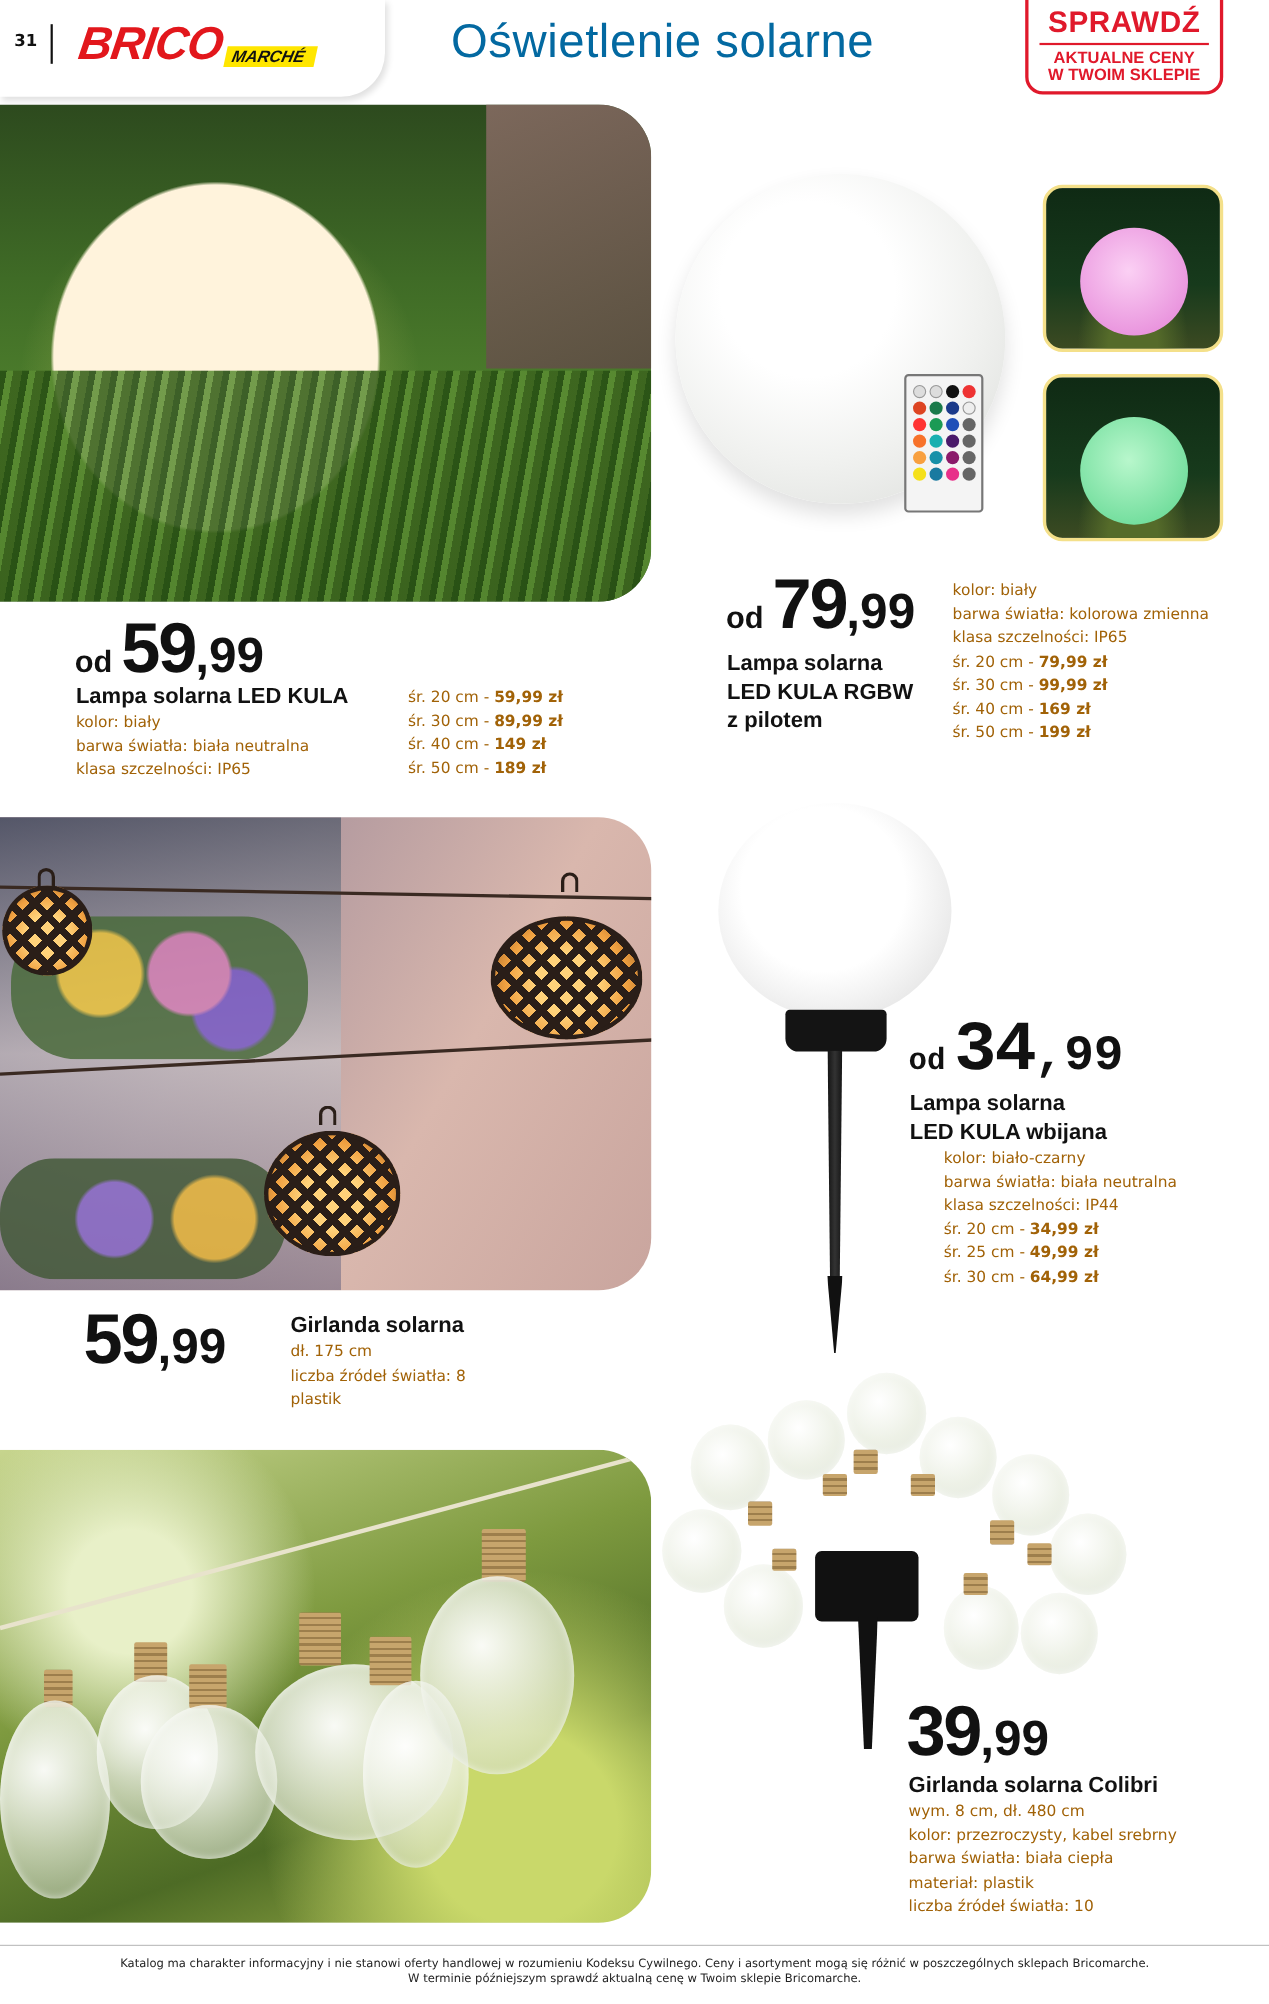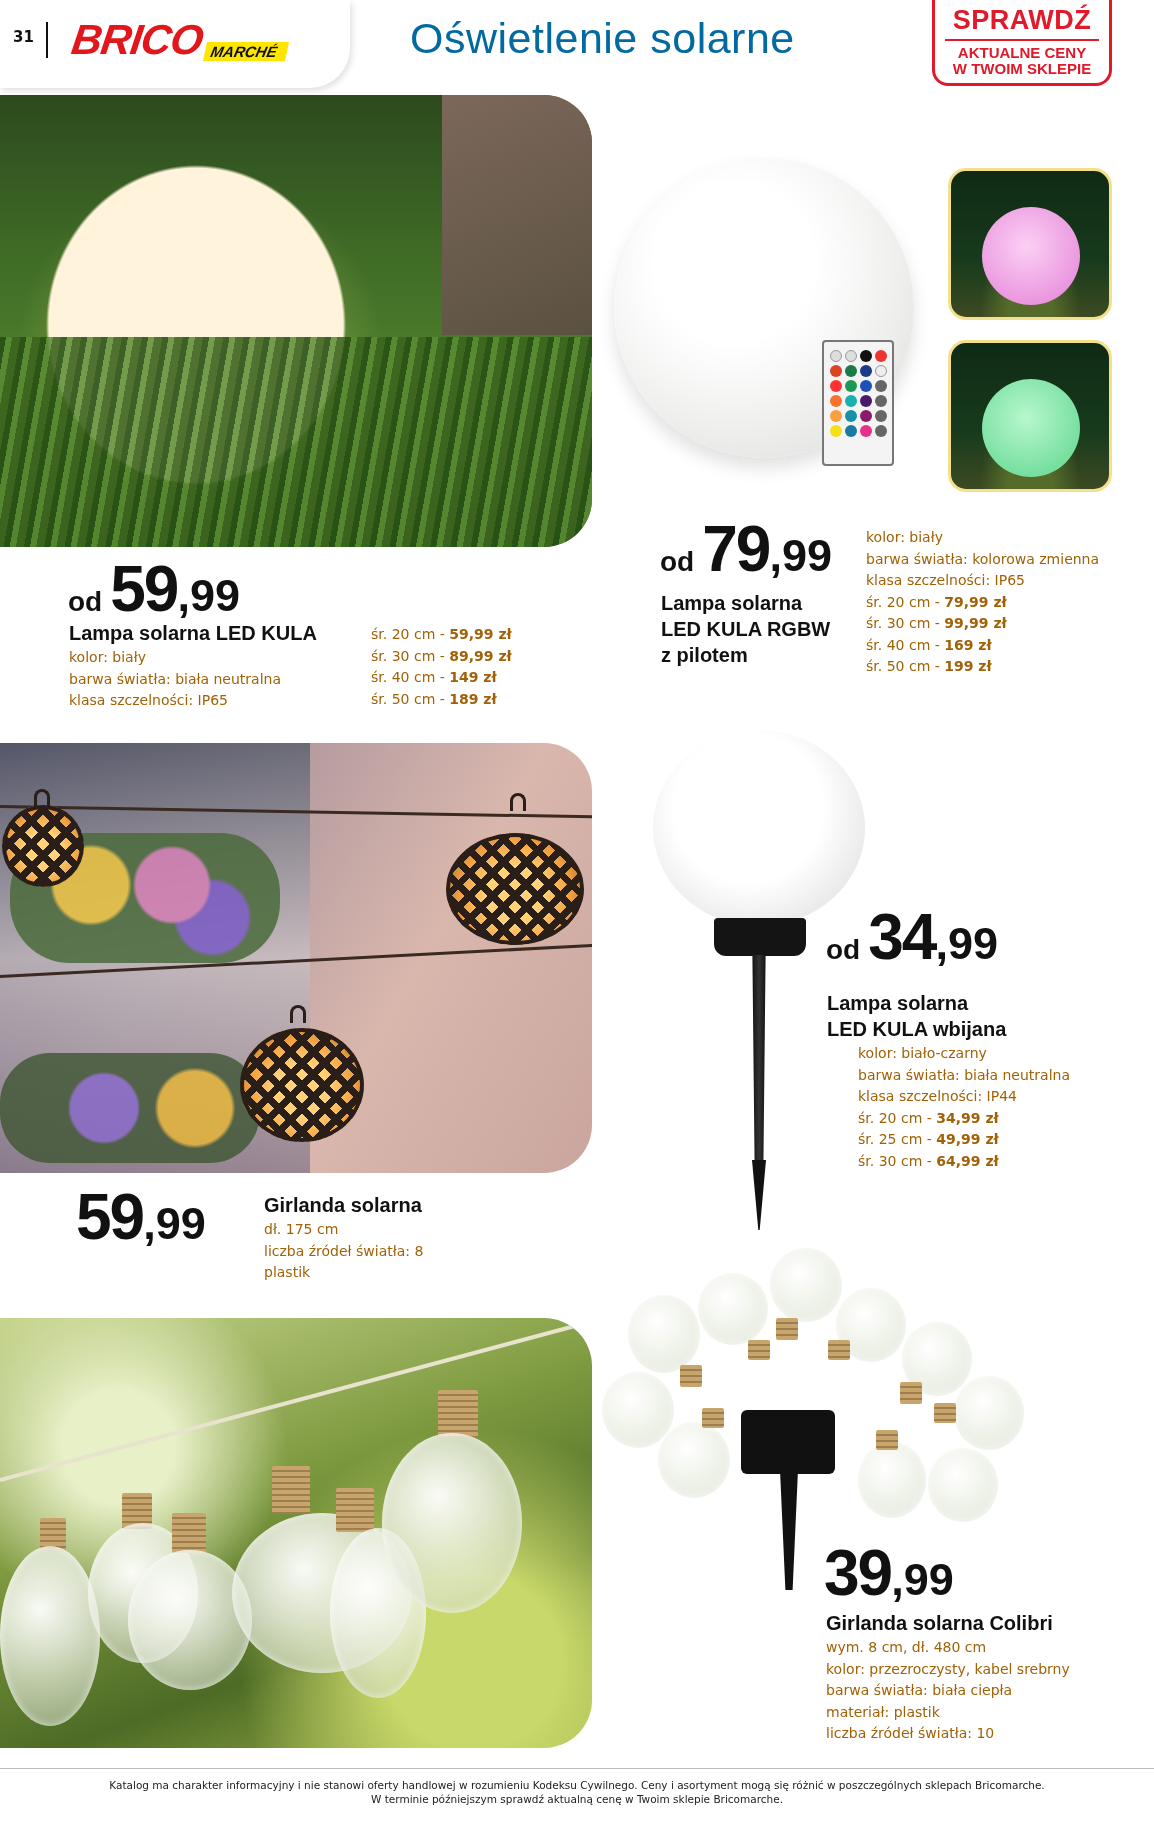--- a/index.html
+++ b/index.html
@@ -200,21 +200,21 @@
   <div class="lantern" style="left:446px; top:90px; width:138px; height:112px;"></div>
   <div class="hook" style="left:290px; top:262px;"></div>
   <div class="lantern" style="left:240px; top:285px; width:124px; height:114px;"></div>
 </div>
 
 <div class="abs stake-globe"></div>
 <div class="abs stake-cap"></div>
 <div class="abs stake-rod"></div>
 <div class="abs stake-tip"></div>
 
-<div class="abs price" style="left:826px; top:900px;">
+<div class="abs price" style="left:826px; top:920px;font-family:Liberation Mono, monospace;">
   <span class="od">od</span><span class="int">34</span><span class="dec">,99</span>
 </div>
 <div class="abs" style="left:827px; top:990px;">
   <div class="pname">Lampa solarna</div>
   <div class="pname">LED KULA wbijana</div>
 </div>
 <div class="abs" style="left:827px; top:1043px;margin-left:31px;">
   <div class="spec">kolor: biało-czarny</div>
   <div class="spec">barwa światła: biała neutralna</div>
   <div class="spec">klasa szczelności: IP44</div>

